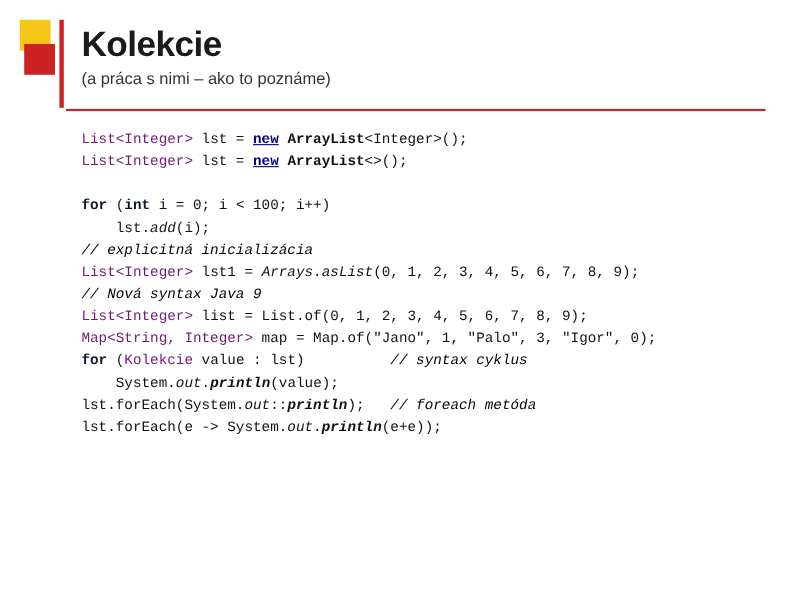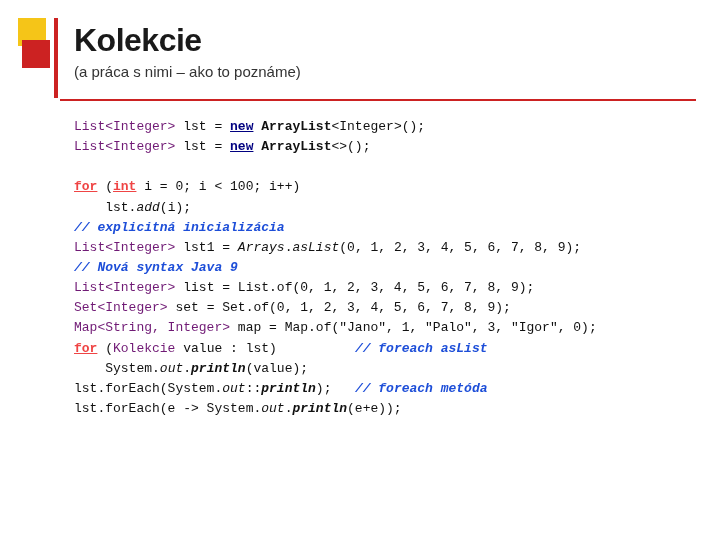--- a/index.html
+++ b/index.html
@@ -92,34 +92,32 @@
       color: #111111;
     }
 
     .code-line {
       display: block;
       white-space: pre;
     }
 
     .kw {
       font-weight: bold;
-      color: #ef4444;
-      text-decoration: underline;
+      color: #0f172a;
     }
 
     .kw-new {
       font-weight: bold;
       color: #000080;
       text-decoration: underline;
     }
 
     .comment {
-      color: #1d4ed8;
+      color: #000000;
       font-style: italic;
-      font-weight: bold;
     }
 
     .italic-code {
       font-style: italic;
     }
 
     .type {
       color: #701a75;
     }
 
@@ -158,25 +156,24 @@
     <span class="code-line">    lst.<span class="italic-code">add</span>(i);</span>
 
     <span class="code-line comment">// explicitná inicializácia</span>
 
     <span class="code-line"><span class="type">List&lt;Integer&gt;</span> lst1 = <span class="arrays-italic">Arrays</span>.<span class="italic-code">asList</span>(0, 1, 2, 3, 4, 5, 6, 7, 8, 9);</span>
 
     <span class="code-line comment">// Nová syntax Java 9</span>
 
     <span class="code-line"><span class="type">List&lt;Integer&gt;</span> list = List.of(0, 1, 2, 3, 4, 5, 6, 7, 8, 9);</span>
 
-    <span class="code-line"><span class="type">Set&lt;Integer&gt;</span> set = Set.of(0, 1, 2, 3, 4, 5, 6, 7, 8, 9);</span>
 
     <span class="code-line"><span class="type">Map&lt;String, Integer&gt;</span> map = Map.of("Jano", 1, "Palo", 3, "Igor", 0);</span>
 
-    <span class="code-line"><span class="kw">for</span> (<span class="type">Kolekcie</span> value : lst)          <span class="comment">// foreach asList</span></span>
+    <span class="code-line"><span class="kw">for</span> (<span class="type">Kolekcie</span> value : lst)          <span class="comment">// syntax cyklus</span></span>
 
     <span class="code-line">    System.<span class="italic-code">out</span>.<span class="method italic-code">println</span>(value);</span>
 
     <span class="code-line">lst.forEach(System.<span class="italic-code">out</span>::<span class="method italic-code">println</span>);   <span class="comment">// foreach metóda</span></span>
 
     <span class="code-line">lst.forEach(e -&gt; System.<span class="italic-code">out</span>.<span class="method italic-code">println</span>(e+e));</span>
   </div>
 </div>
 
 </body></html>

